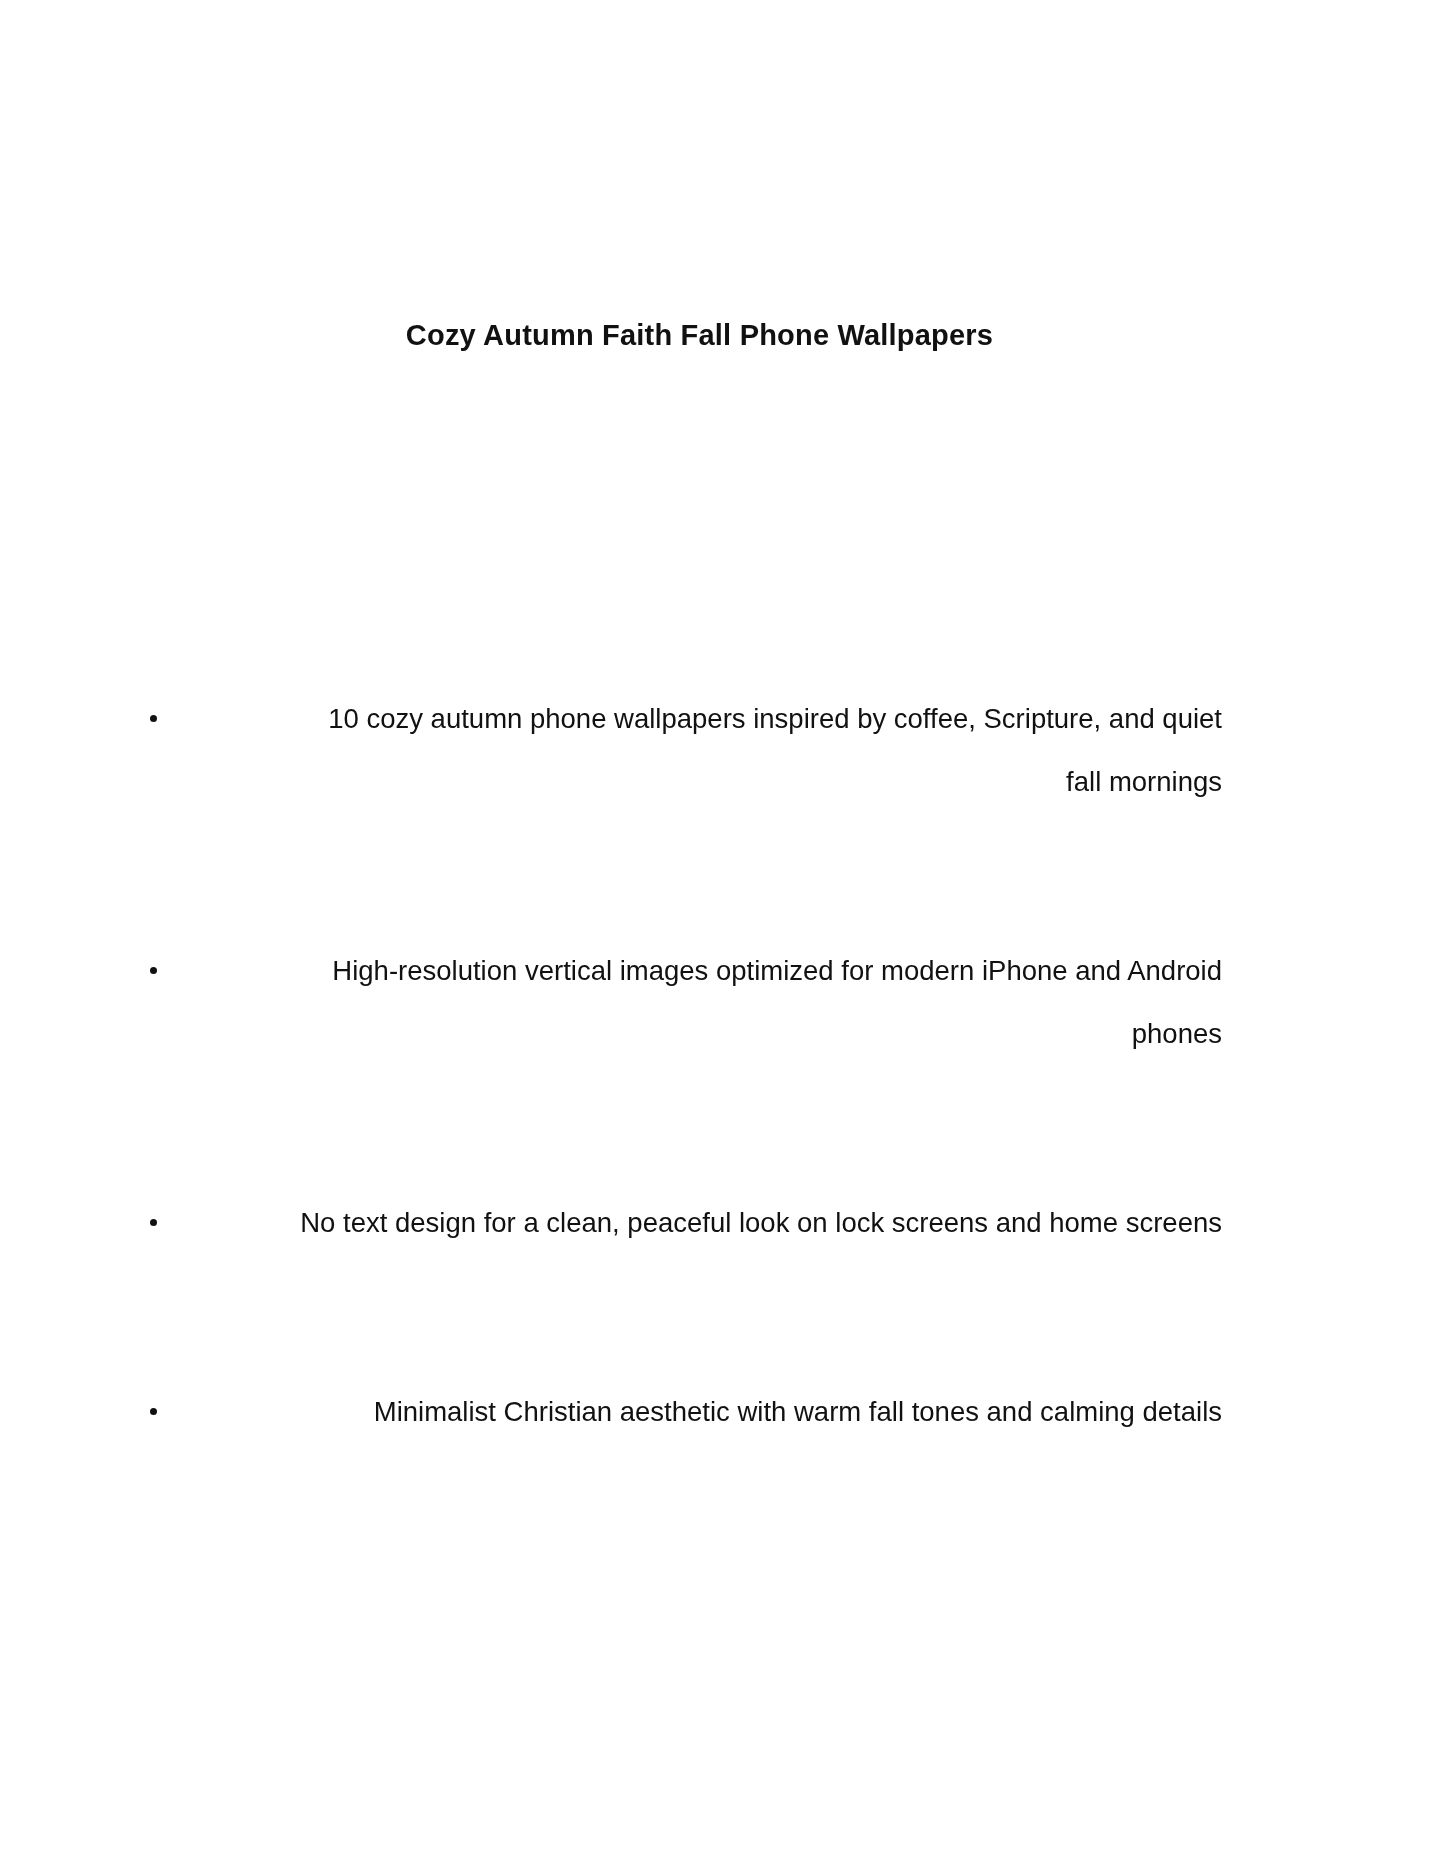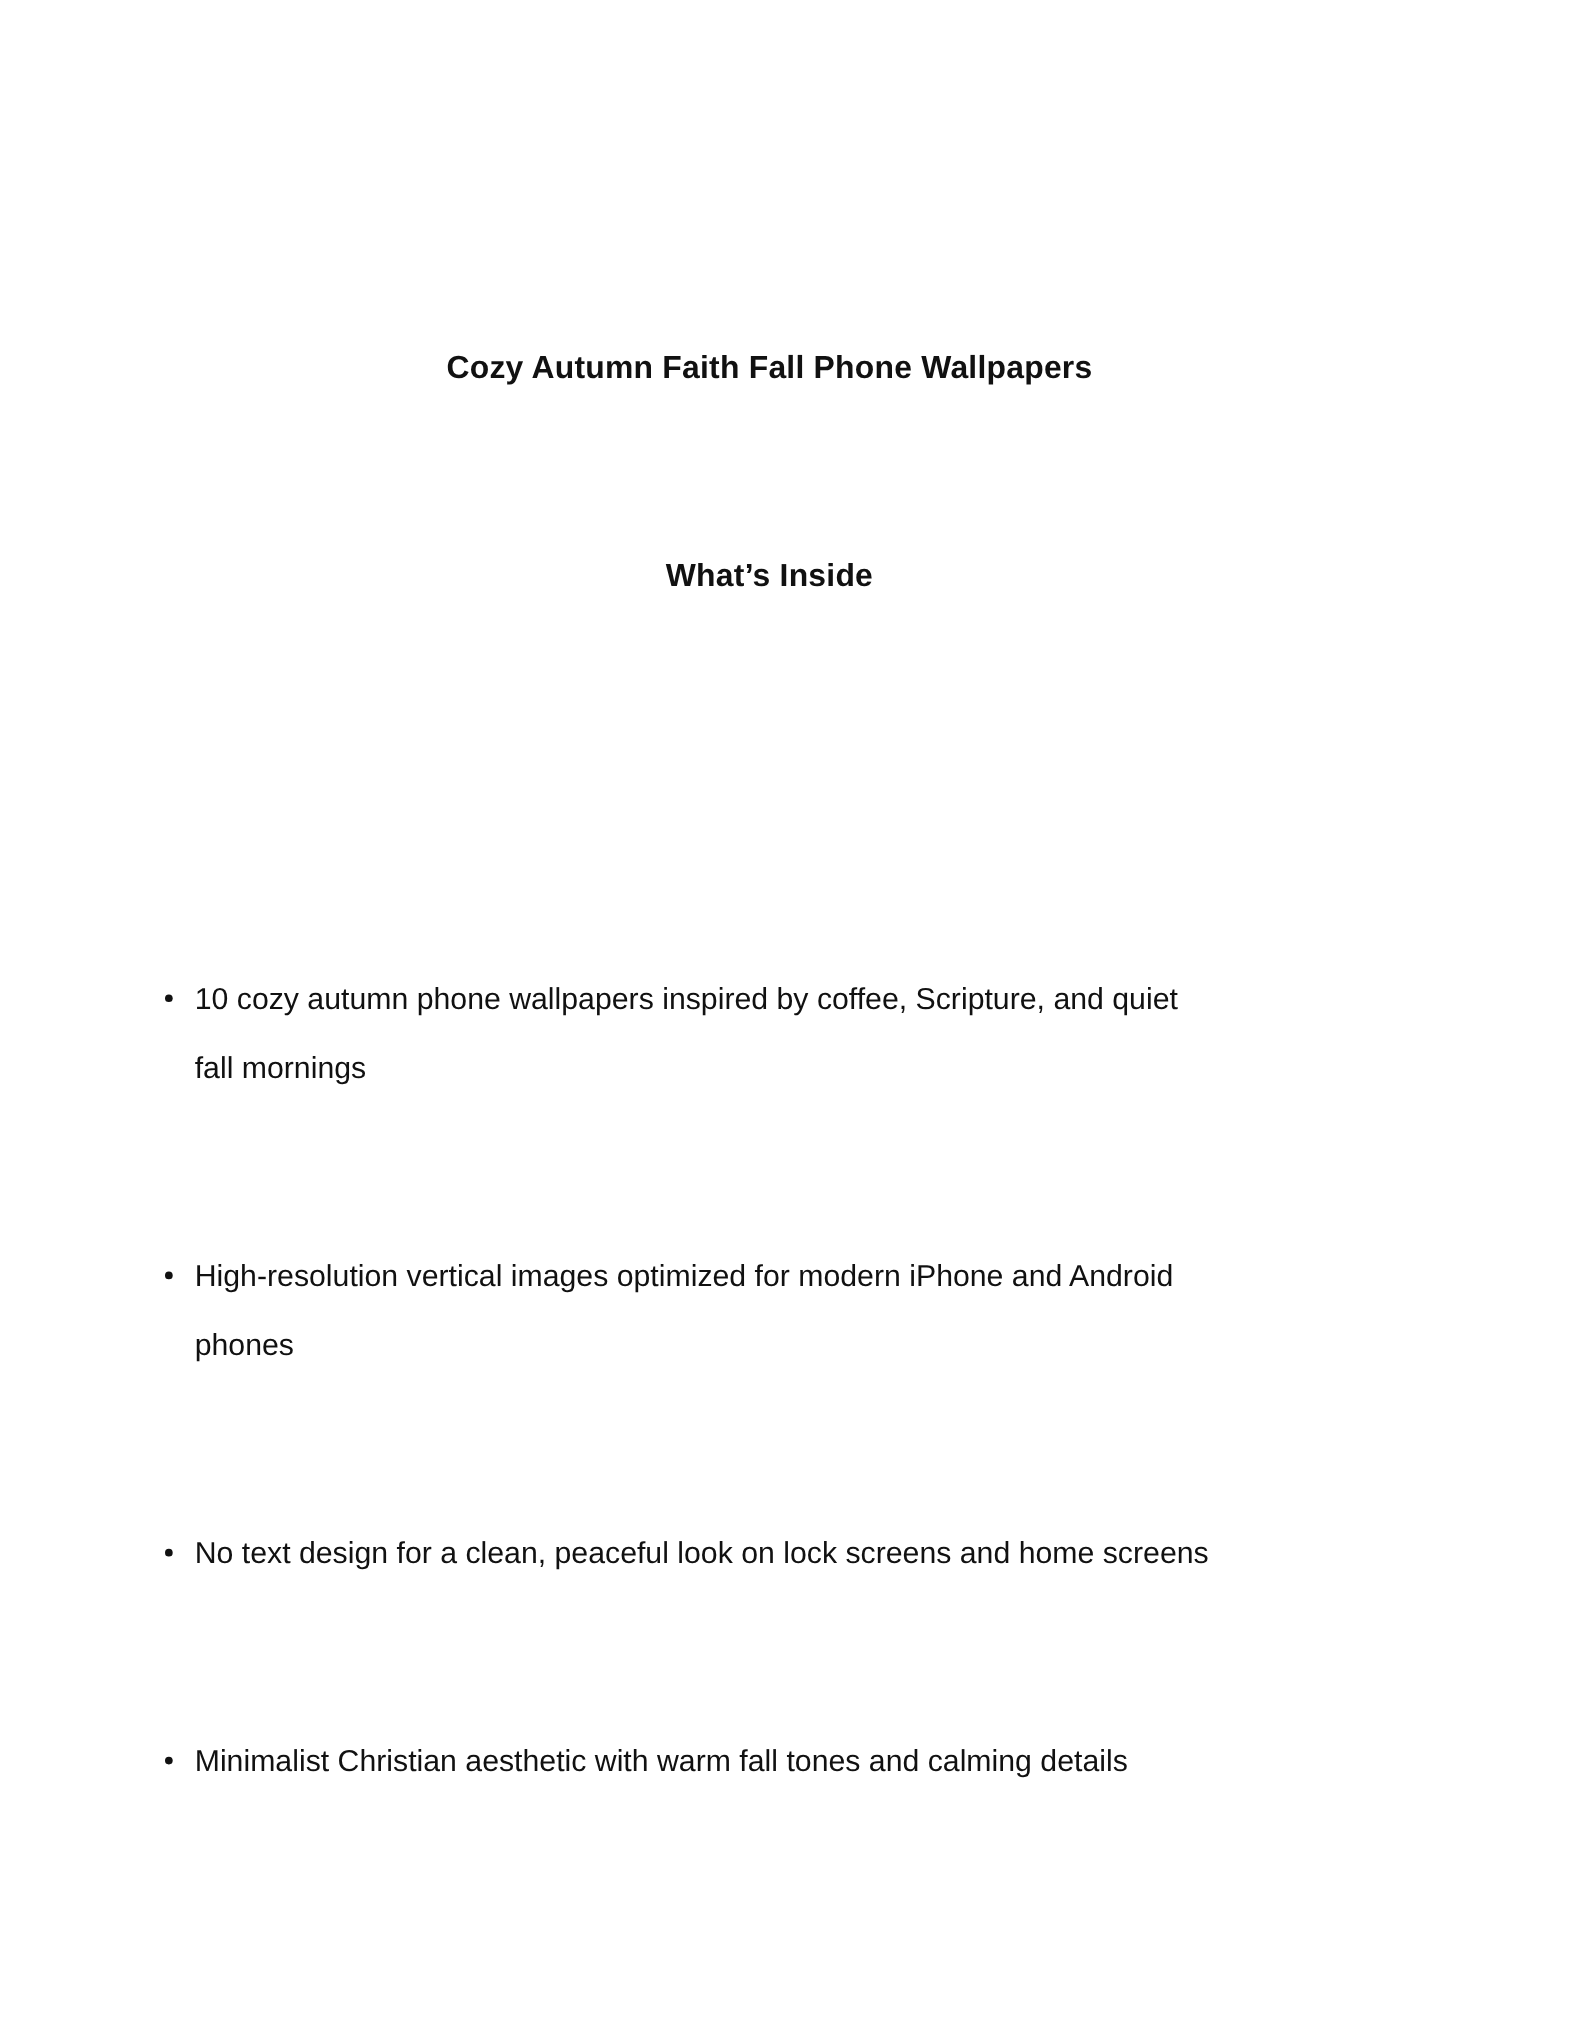--- a/index.html
+++ b/index.html
@@ -37,39 +37,39 @@
   }
   .feature-list {
     margin: 68px 0 0 0;
     padding: 0;
     list-style: none;
   }
   .feature-list li {
     position: relative;
     margin: 0;
     padding: 0;
+    text-align: right;
   }
   .feature-list li::before {
     content: "";
     position: absolute;
     left: -27px;
     top: 28px;
     width: 7px;
     height: 7px;
     border-radius: 50%;
     background: #111111;
   }
 </style>
 </head>
 <body style="background: rgb(255, 255, 255);">
 
 <div class="page">
   <div class="content" style="color: rgb(17, 17, 17);">
     <h1 class="doc-title">Cozy Autumn Faith Fall Phone Wallpapers</h1>
-    <h2 class="doc-subtitle">What’s Inside</h2>
     <ul class="feature-list">
       <li>10 cozy autumn phone wallpapers inspired by coffee, Scripture, and quiet
 fall mornings</li>
       <li>High-resolution vertical images optimized for modern iPhone and Android
 phones</li>
       <li>No text design for a clean, peaceful look on lock screens and home screens</li>
       <li>Minimalist Christian aesthetic with warm fall tones and calming details</li>
       
     </ul>
   </div>

